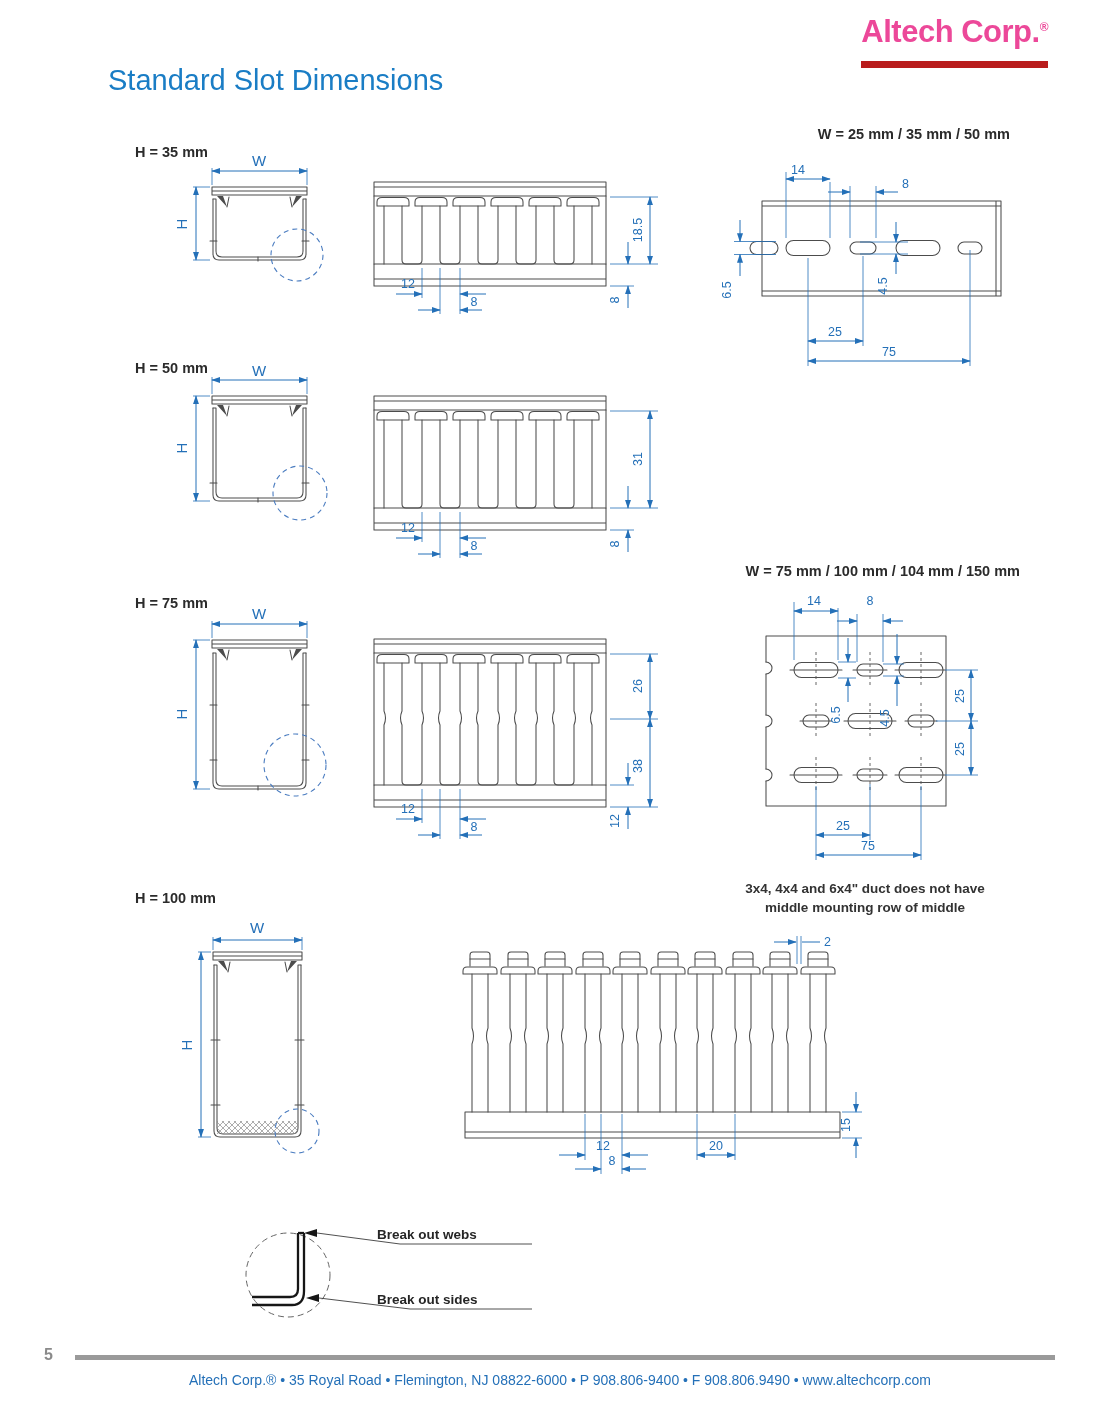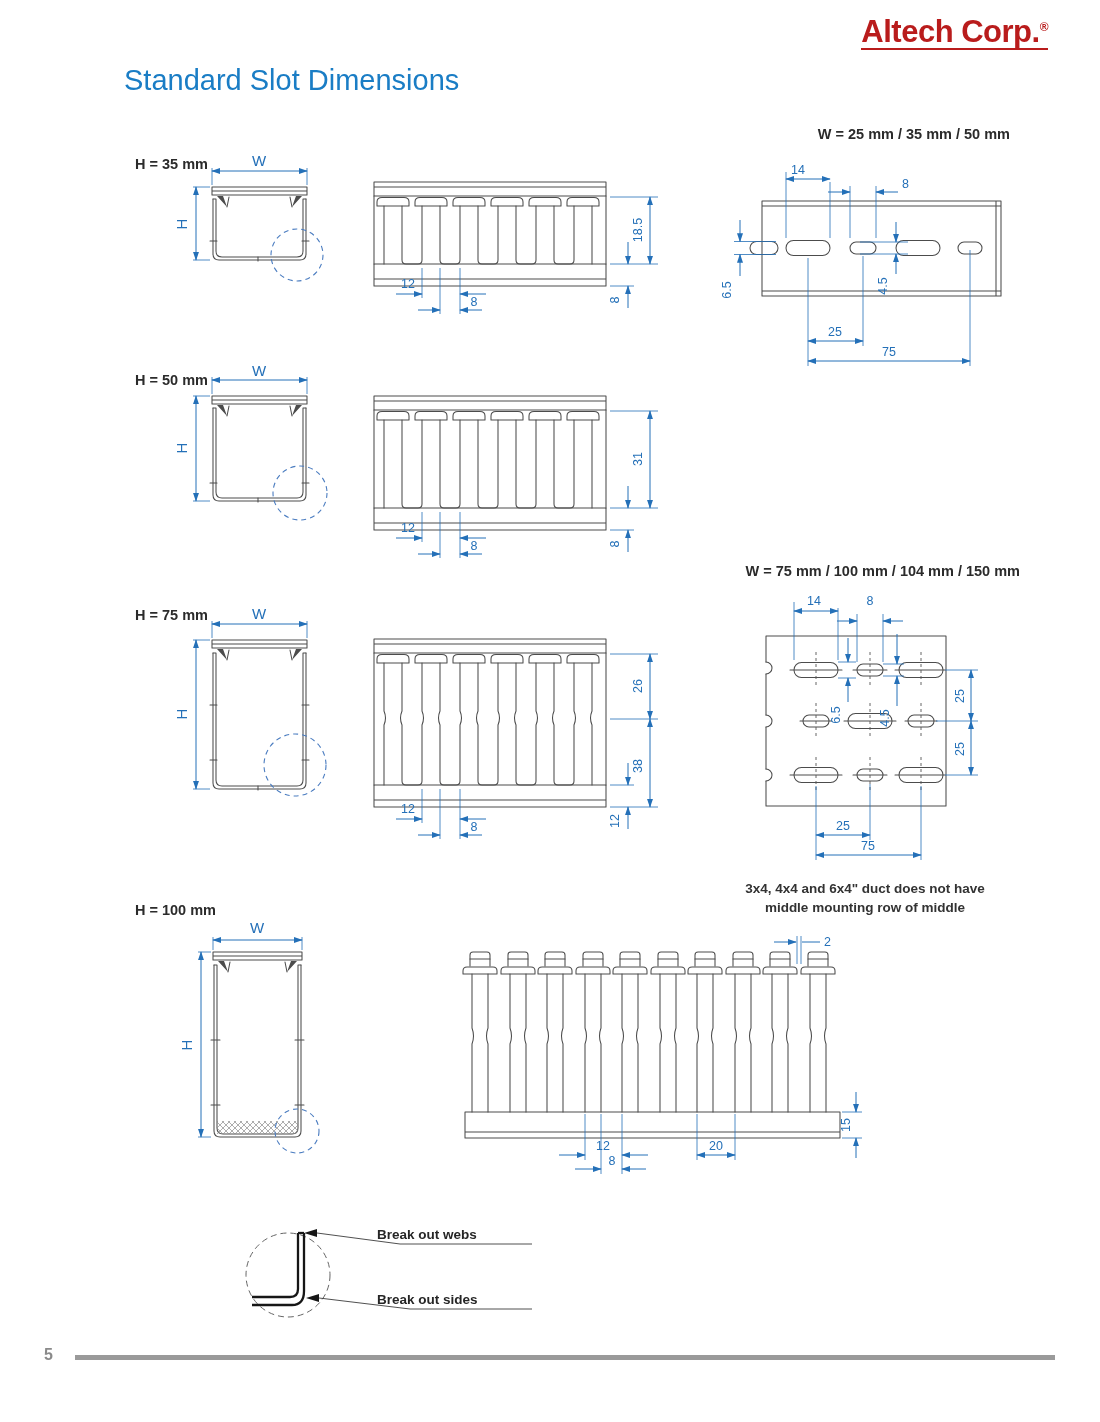--- a/index.html
+++ b/index.html
@@ -1,23 +1,23 @@
 <!DOCTYPE html>
 <html><head>
 <meta charset="utf-8">
 <style>
   html,body{margin:0;padding:0;background:#fff;}
   .page{position:relative;width:1100px;height:1422px;background:#fff;overflow:hidden;
         font-family:"Liberation Sans",sans-serif;}
   .abs{position:absolute;}
-  .logo{font-weight:bold;font-size:31px;color:#b91c1c;letter-spacing:-0.5px;
-        border-bottom:2px solid #b91c1c;padding-bottom:1px;line-height:1;}
+  .logo{font-weight:bold;font-size:31px;color:#ec4899;letter-spacing:-0.5px;
+        border-bottom:7px solid #b91c1c;padding-bottom:14px;line-height:1;}
   .logo sup{font-size:12px;font-weight:bold;vertical-align:super;}
   .page-title{font-size:29px;color:#1a7dc5;}
-  .sec-label{font-size:14.5px;color:#2b2b2b;font-weight:600;margin-top:12px;}
+  .sec-label{font-size:14.5px;color:#2b2b2b;font-weight:600;}
   .fig-title{font-size:14.5px;color:#2b2b2b;font-weight:600;text-align:right;}
   .note{font-size:13.5px;color:#333;font-weight:600;text-align:center;line-height:1.4;}
   .footer-bar{background:#9a9a9a;height:5px;}
   .footer-page{font-size:16px;font-weight:bold;color:#8a8a8a;}
   .footer-contact{font-size:14px;color:#2470b8;text-align:center;}
   
   .o{stroke:#4c4c4c;fill:none;stroke-width:1.05;stroke-linecap:round;stroke-linejoin:round;}
   .of{fill:#4c4c4c;stroke:none;}
   .d{stroke:#2470b8;fill:none;stroke-width:1;}
   .e{stroke:#2470b8;fill:none;stroke-width:0.8;}
@@ -54,21 +54,21 @@
         <path class="o" d="M-17,52 V49 Q-17,45 -13,45 L13,45 Q17,45 17,49 V52 Z"></path>
       </g>
       <g id="stem100">
         <path class="o" d="M-8,52 V106 Q-5,114 -8,122 V190"></path>
         <path class="o" d="M8,52 V106 Q5,114 8,122 V190"></path>
       </g>
     </defs>
   </svg>
 
   <div class="abs logo" style="right:52px;top:16px;"><span>Altech Corp.</span><sup>®</sup></div>
-  <div class="abs page-title" style="left:108px;top:64px;margin-left:16px;">Standard Slot Dimensions</div>
+  <div class="abs page-title" style="left:108px;top:64px;">Standard Slot Dimensions</div>
 
   <div class="abs sec-label" style="left:135px;top:144px;">H = 35 mm</div>
 
   <svg class="abs" style="left:165px;top:148px;" width="175" height="175" viewBox="0 0 175 175">
     <path class="e" d="M47,20 V37 M142,20 V37"></path>
     <path class="d" d="M47,23 H142" marker-start="url(#ab)" marker-end="url(#ab)"></path>
     <text class="wh" x="94" y="18" text-anchor="middle">W</text>
     <path class="e" d="M28,39 H45 M28,112 H45"></path>
     <path class="d" d="M31,39 V112" marker-start="url(#ab)" marker-end="url(#ab)"></path>
     <text class="wh" transform="translate(22,76) rotate(-90)" text-anchor="middle">H</text>
@@ -354,14 +354,15 @@
     <polygon points="64,20 77,16 77,24" fill="#161616"></polygon>
     <polygon points="66,85 79,81 79,89" fill="#161616"></polygon>
     <path class="ldr" d="M77,20 L160,31 L292,31"></path>
     <path class="ldr" d="M79,85 L170,96 L292,96"></path>
     <text class="bo" x="137" y="26" text-anchor="start">Break out webs</text>
     <text class="bo" x="137" y="91" text-anchor="start">Break out sides</text>
   </svg>
 
   <div class="abs footer-page" style="left:44px;top:1346px;">5</div>
   <div class="abs footer-bar" style="left:75px;top:1355px;width:980px;"></div>
+  <div class="abs footer-contact" style="left:40px;right:20px;top:1372px;">Altech Corp.® • 35 Royal Road • Flemington, NJ 08822-6000 • P 908.806-9400 • F 908.806.9490 • www.altechcorp.com</div>
 
 </div>
 
 </body></html>

